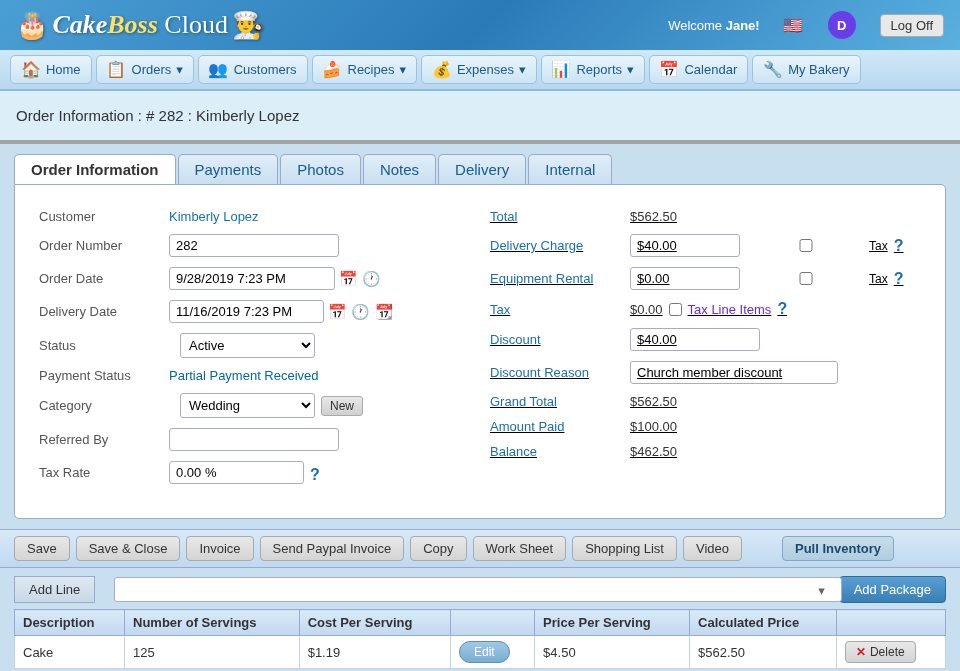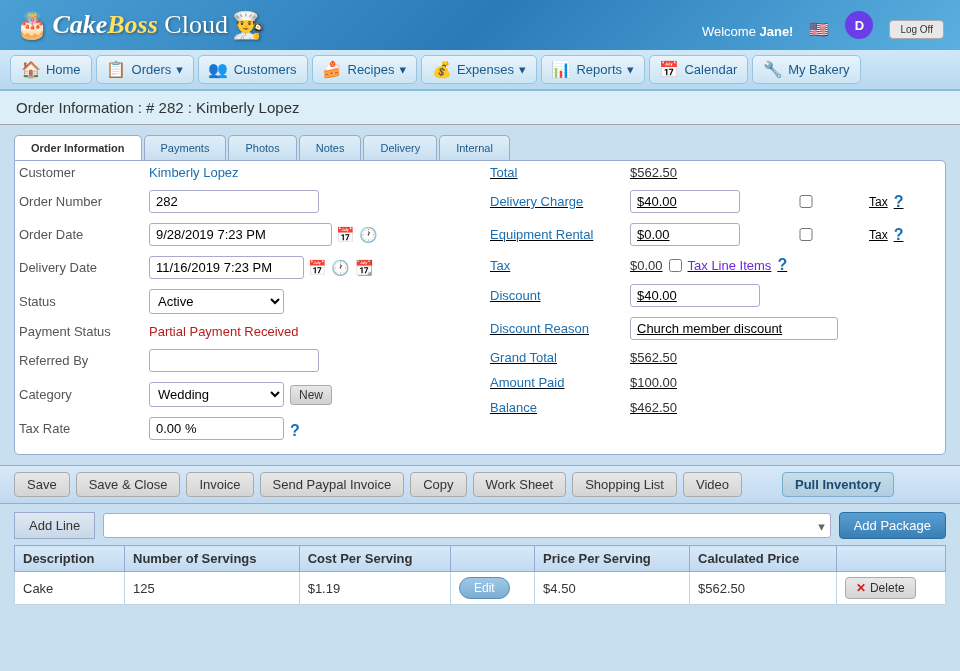--- a/index.html
+++ b/index.html
@@ -1,70 +1,70 @@
 <!DOCTYPE html>
 <html><head>
   <meta charset="utf-8">
   <style>
     * { box-sizing: border-box; margin: 0; padding: 0; }
     body { font-family: Arial, sans-serif; font-size: 13px; background: #c8dff0; min-width: 960px; }
 
     
     .header { background: linear-gradient(135deg, #4a9fd4 0%, #2a7ab8 50%, #5ab0e0 100%); padding: 8px 16px; display: flex; align-items: center; justify-content: space-between; min-height: 50px; }
     .logo { font-size: 26px; font-weight: bold; color: white; font-family: Georgia, serif; text-shadow: 1px 1px 3px rgba(0,0,0,0.4); display: flex; align-items: center; gap: 4px; }
-    .header-right { display: flex; align-items: flex-end; gap: 16px; color: white; font-size: 13px; }
+    .header-right { display: flex; align-items: center; gap: 24px; color: white; font-size: 13px; }
     .header-right .welcome { }
     .header-right .welcome b { font-weight: bold; }
     .flag { font-size: 16px; }
     .avatar { width: 28px; height: 28px; border-radius: 50%; background: #6a3de8; color: white; display: flex; align-items: center; justify-content: center; font-weight: bold; font-size: 13px; }
-    .logoff-btn { background: #e8e8e8; border: 1px solid #aaa; border-radius: 4px; padding: 3px 10px; cursor: pointer; font-size: 10px; color: #333; }
+    .logoff-btn { background: #e8e8e8; border: 1px solid #aaa; border-radius: 4px; padding: 3px 10px; cursor: pointer; font-size: 13px; color: #333; }
 
     
     .nav { background: linear-gradient(to bottom, #d0e8f8, #b8d8f0); padding: 5px 10px; display: flex; gap: 4px; border-bottom: 2px solid #8bbcd8; }
     .nav-item { background: linear-gradient(to bottom, #e8f4fc, #cce4f4); border: 1px solid #9ac4dd; border-radius: 5px; padding: 4px 10px; cursor: pointer; display: flex; align-items: center; gap: 5px; font-size: 13px; color: #1a5a8a; white-space: nowrap; }
     .nav-item .nav-icon { font-size: 16px; }
 
     
-    .breadcrumb-bar { background: #dceef8; padding: 8px 16px; border-bottom: 1px solid #a3a3a3; }
+    .breadcrumb-bar { background: #dceef8; padding: 16px 16px; border-bottom: 4px solid #a3a3a3; }
     .breadcrumb-text { font-size: 15px; color: #333; }
 
     
     .main { padding: 10px 14px; }
 
     
     .tabs { display: flex; gap: 2px; margin-bottom: 0; }
-    .tab { background: linear-gradient(to bottom, #e0eef8, #c8dff0); border: 1px solid #9ac; border-bottom: none; border-radius: 5px 5px 0 0; padding: 6px 16px; cursor: pointer; font-size: 11px; color: #1a5a8a; }
+    .tab { background: linear-gradient(to bottom, #e0eef8, #c8dff0); border: 1px solid #9ac; border-bottom: none; border-radius: 5px 5px 0 0; padding: 6px 16px; cursor: pointer; font-size: 15px; color: #1a5a8a; }
     .tab.active { background: white; color: #333; font-weight: bold; border-color: #9ac; }
 
     
-    .form-panel { background: white; border: 1px solid #9ac; border-radius: 0 5px 5px 5px; padding: 4px; }
+    .form-panel { background: white; border: 1px solid #9ac; border-radius: 0 5px 5px 5px; padding: 24px; }
 
     
     .form-columns { display: flex; gap: 20px; }
     .form-left { flex: 1; }
     .form-right { flex: 1; text-decoration: underline; }
 
     .form-row { display: flex; align-items: center; margin-bottom: 10px; }
     .form-label { width: 130px; color: #555; font-size: 13px; flex-shrink: 0; }
     .form-value { flex: 1; }
 
     input[type="text"] { border: 1px solid #aac; border-radius: 3px; padding: 3px 6px; font-size: 13px; background: #fff; width: 100%; }
 
     .customer-link { color: #1a6eb0; cursor: pointer; text-decoration: none; }
 
     .input-with-icons { display: flex; align-items: center; gap: 3px; }
     .input-with-icons input { width: 155px; }
     .icon-btn { background: none; border: none; cursor: pointer; font-size: 15px; color: #5a8ab0; padding: 1px; }
 
-    select { border: 1px solid #aac; border-radius: 3px; padding: 3px 4px; font-size: 13px; background: white; }
+    select { border: 1px solid #aac; border-radius: 3px; padding: 3px 4px; font-size: 13px; background: white; margin-left: 11px; }
     .select-with-new { display: flex; align-items: center; gap: 6px; }
 
     .new-btn { background: linear-gradient(to bottom, #e8e8e8, #d0d0d0); border: 1px solid #aaa; border-radius: 3px; padding: 2px 8px; font-size: 12px; cursor: pointer; color: #333; }
 
-    .payment-status { color: #b91c1c; font-size: 13px; }
+    .payment-status { color: #0369a1; font-size: 13px; }
 
     
     .right-label { width: 140px; color: #1a6eb0; font-size: 13px; flex-shrink: 0; }
     .price-value { color: #333; font-size: 13px; }
     .price-input { display: flex; align-items: center; gap: 6px; }
     .price-input input { width: 120px; }
     .tax-checkbox { display: flex; align-items: center; gap: 3px; font-size: 12px; }
     .help-icon { color: #1a6eb0; font-weight: bold; font-size: 16px; cursor: pointer; }
 
     .tax-row { display: flex; align-items: center; gap: 6px; }
@@ -185,21 +185,21 @@
           <span class="form-label">Order Number</span>
           <div class="form-value">
             <input type="text" style="width: 170px;" value="282">
           </div>
         </div>
 
         <div class="form-row">
           <span class="form-label">Order Date</span>
           <div class="form-value">
             <div class="input-with-icons">
-              <input type="text" style="width: 183px;" value="9/28/2019 7:23 PM">
+              <input type="text" style="width: 166px;" value="9/28/2019 7:23 PM">
               <button class="icon-btn" title="Calendar">📅</button>
               <button class="icon-btn" title="Time">🕐</button>
             </div>
           </div>
         </div>
 
         <div class="form-row">
           <span class="form-label">Delivery Date</span>
           <div class="form-value">
             <div class="input-with-icons">
@@ -220,42 +220,42 @@
               <option>Pending</option>
               <option>Cancelled</option>
             </select>
           </div>
         </div>
 
         <div class="form-row">
           <span class="form-label">Payment Status</span>
           <div class="form-value">
             <span class="payment-status">Partial Payment Received</span>
-          </div>
-        </div>
-
-        <div class="form-row">
-          <span class="form-label">Referred By</span>
-          <div class="form-value">
-            <input type="text" style="width: 170px;">
           </div>
         </div>
 
         <div class="form-row">
           <span class="form-label">Category</span>
           <div class="form-value">
             <div class="select-with-new">
               <select style="width:135px;">
                 <option>Wedding</option>
                 <option>Birthday</option>
                 <option>Anniversary</option>
                 <option>Other</option>
               </select>
               <button class="new-btn">New</button>
             </div>
+          </div>
+        </div>
+
+        <div class="form-row">
+          <span class="form-label">Referred By</span>
+          <div class="form-value">
+            <input type="text" style="width: 170px;">
           </div>
         </div>
 
         <div class="form-row">
           <span class="form-label">Tax Rate</span>
           <div class="form-value">
             <div style="display:flex; align-items:flex-end; gap:6px;">
               <input type="text" style="width: 135px;" value="0.00 %">
               <span class="help-icon">?</span>
             </div>

